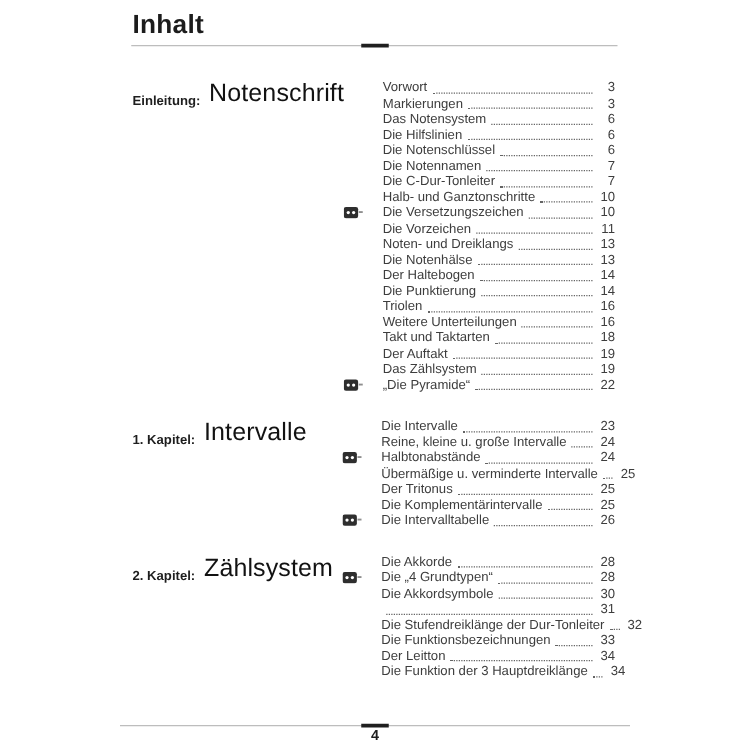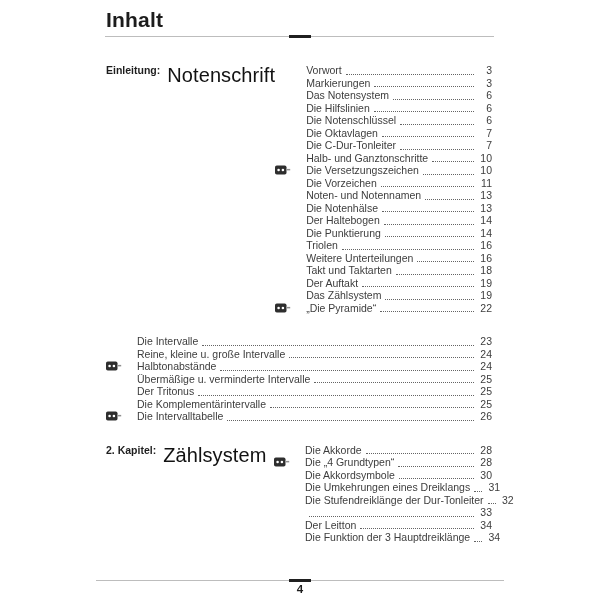--- a/index.html
+++ b/index.html
@@ -23,21 +23,21 @@
   .rule-accent{
     position:absolute;top:-1px;width:22px;height:3px;
     background:var(--accent,#1f1f1f);display:block;
   }
   .title-rule .rule-accent{left:184px;}
 
   
   .toc{position:absolute;left:106px;top:64px;width:386px;}
   .toc-section{display:flex;align-items:flex-start;margin-bottom:21px;}
   .toc-section:last-child{margin-bottom:12px;}
-  .section-heading{flex:0 0 168px;display:flex;align-items:flex-start;gap:7px;padding-top:0px;}
+  .section-heading{flex:0 0 168px;display:flex;align-items:flex-end;gap:7px;padding-top:0px;}
   .sec-label{font-size:10.5px;font-weight:bold;color:#1e1e1e;white-space:nowrap;}
   .sec-name{font-size:20px;font-weight:normal;color:#121212;white-space:nowrap;letter-spacing:0.1px;}
   .entries{flex:1;min-width:0;}
 
   .row{
     position:relative;display:flex;align-items:flex-start;
     height:12.5px;line-height:12.5px;font-size:10.5px;color:#3d3d3d;
     padding-left:31px;
   }
   .icon-slot{position:absolute;left:0;top:1px;width:16px;height:10px;}
@@ -107,21 +107,21 @@
 
   <div class="row">
 
     <span class="entry-title">Die Notenschlüssel</span>
     <span class="dots"></span>
     <span class="pagenum">6</span>
   </div>
 
   <div class="row">
 
-    <span class="entry-title">Die Oktavlagen</span>
+    <span class="entry-title">Die Notennamen</span>
     <span class="dots"></span>
     <span class="pagenum">7</span>
   </div>
 
   <div class="row">
 
     <span class="entry-title">Die C-Dur-Tonleiter</span>
     <span class="dots"></span>
     <span class="pagenum">7</span>
   </div>
@@ -150,21 +150,21 @@
 
   <div class="row">
 
     <span class="entry-title">Die Vorzeichen</span>
     <span class="dots"></span>
     <span class="pagenum">11</span>
   </div>
 
   <div class="row">
 
-    <span class="entry-title">Noten- und Notennamen</span>
+    <span class="entry-title">Noten- und Dreiklangs</span>
     <span class="dots"></span>
     <span class="pagenum">13</span>
   </div>
 
   <div class="row">
 
     <span class="entry-title">Die Notenhälse</span>
     <span class="dots"></span>
     <span class="pagenum">13</span>
   </div>
@@ -228,20 +228,24 @@
       </svg>
     </span>
     <span class="entry-title">„Die Pyramide“</span>
     <span class="dots"></span>
     <span class="pagenum">22</span>
   </div>
 </div>
   </section>
 
   <section class="toc-section">
+    <div class="section-heading">
+      <span class="sec-label">1. Kapitel:</span>
+      <span class="sec-name">Intervalle</span>
+    </div>
     <div class="entries">
   <div class="row">
 
     <span class="entry-title">Die Intervalle</span>
     <span class="dots"></span>
     <span class="pagenum">23</span>
   </div>
 
   <div class="row">
 
@@ -330,34 +334,34 @@
 
   <div class="row">
 
     <span class="entry-title">Die Akkordsymbole</span>
     <span class="dots"></span>
     <span class="pagenum">30</span>
   </div>
 
   <div class="row">
 
-    <span class="entry-title">Die Umkehrungen eines Dreiklangs</span>
     <span class="dots"></span>
     <span class="pagenum">31</span>
   </div>
 
   <div class="row">
 
     <span class="entry-title">Die Stufendreiklänge der Dur-Tonleiter</span>
     <span class="dots"></span>
     <span class="pagenum">32</span>
   </div>
 
   <div class="row">
 
+    <span class="entry-title">Die Funktionsbezeichnungen</span>
     <span class="dots"></span>
     <span class="pagenum">33</span>
   </div>
 
   <div class="row">
 
     <span class="entry-title">Der Leitton</span>
     <span class="dots"></span>
     <span class="pagenum">34</span>
   </div>

